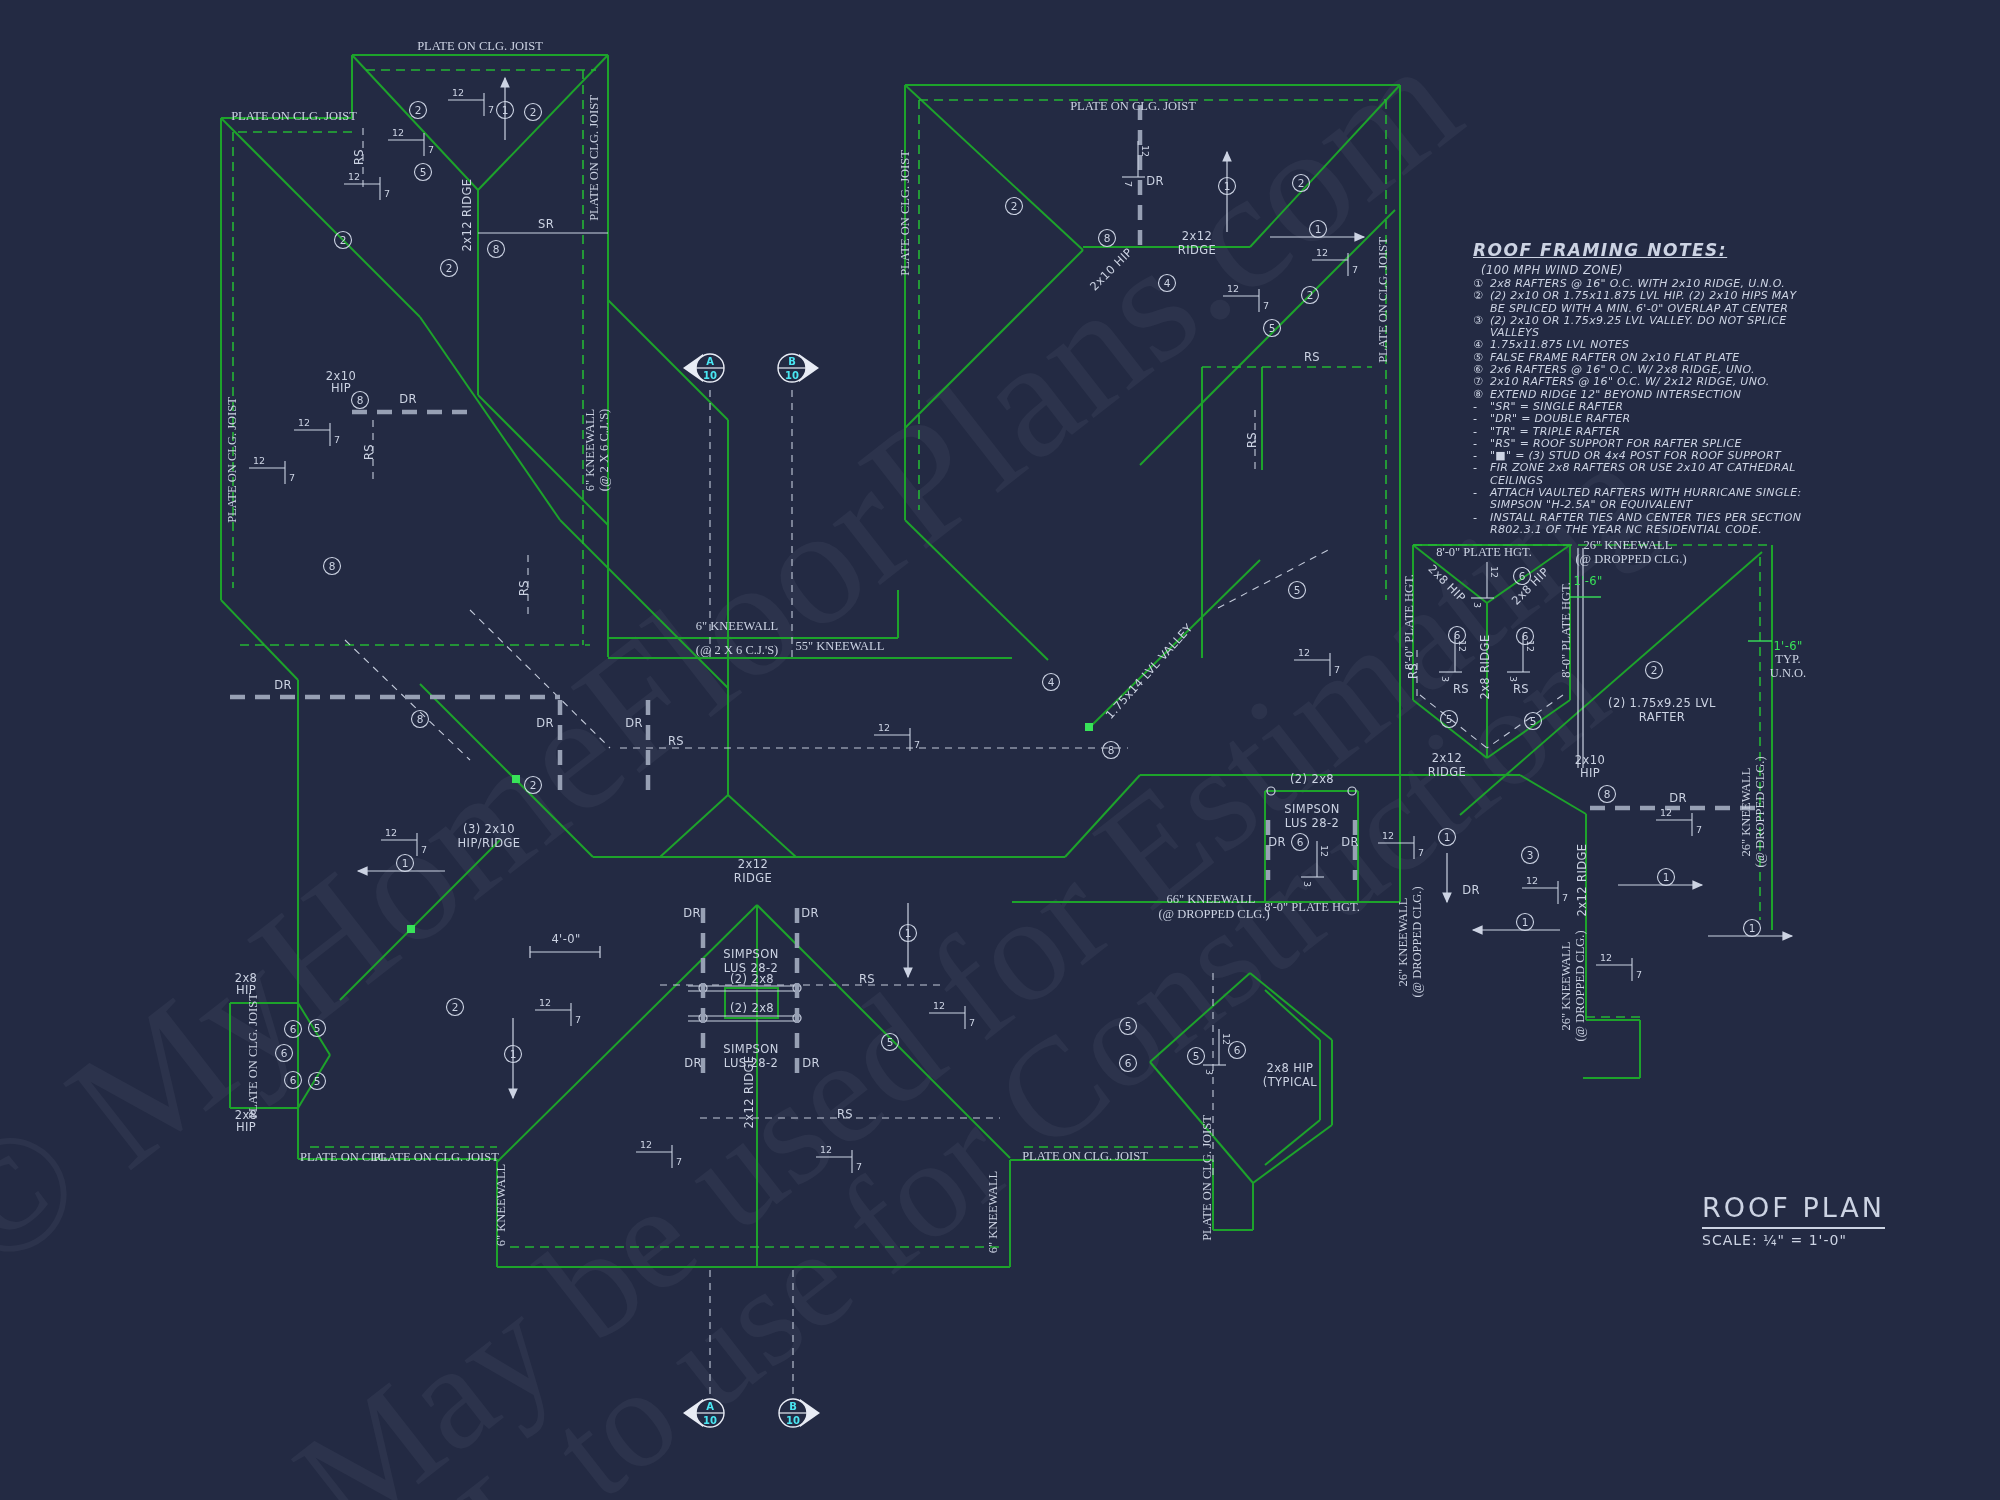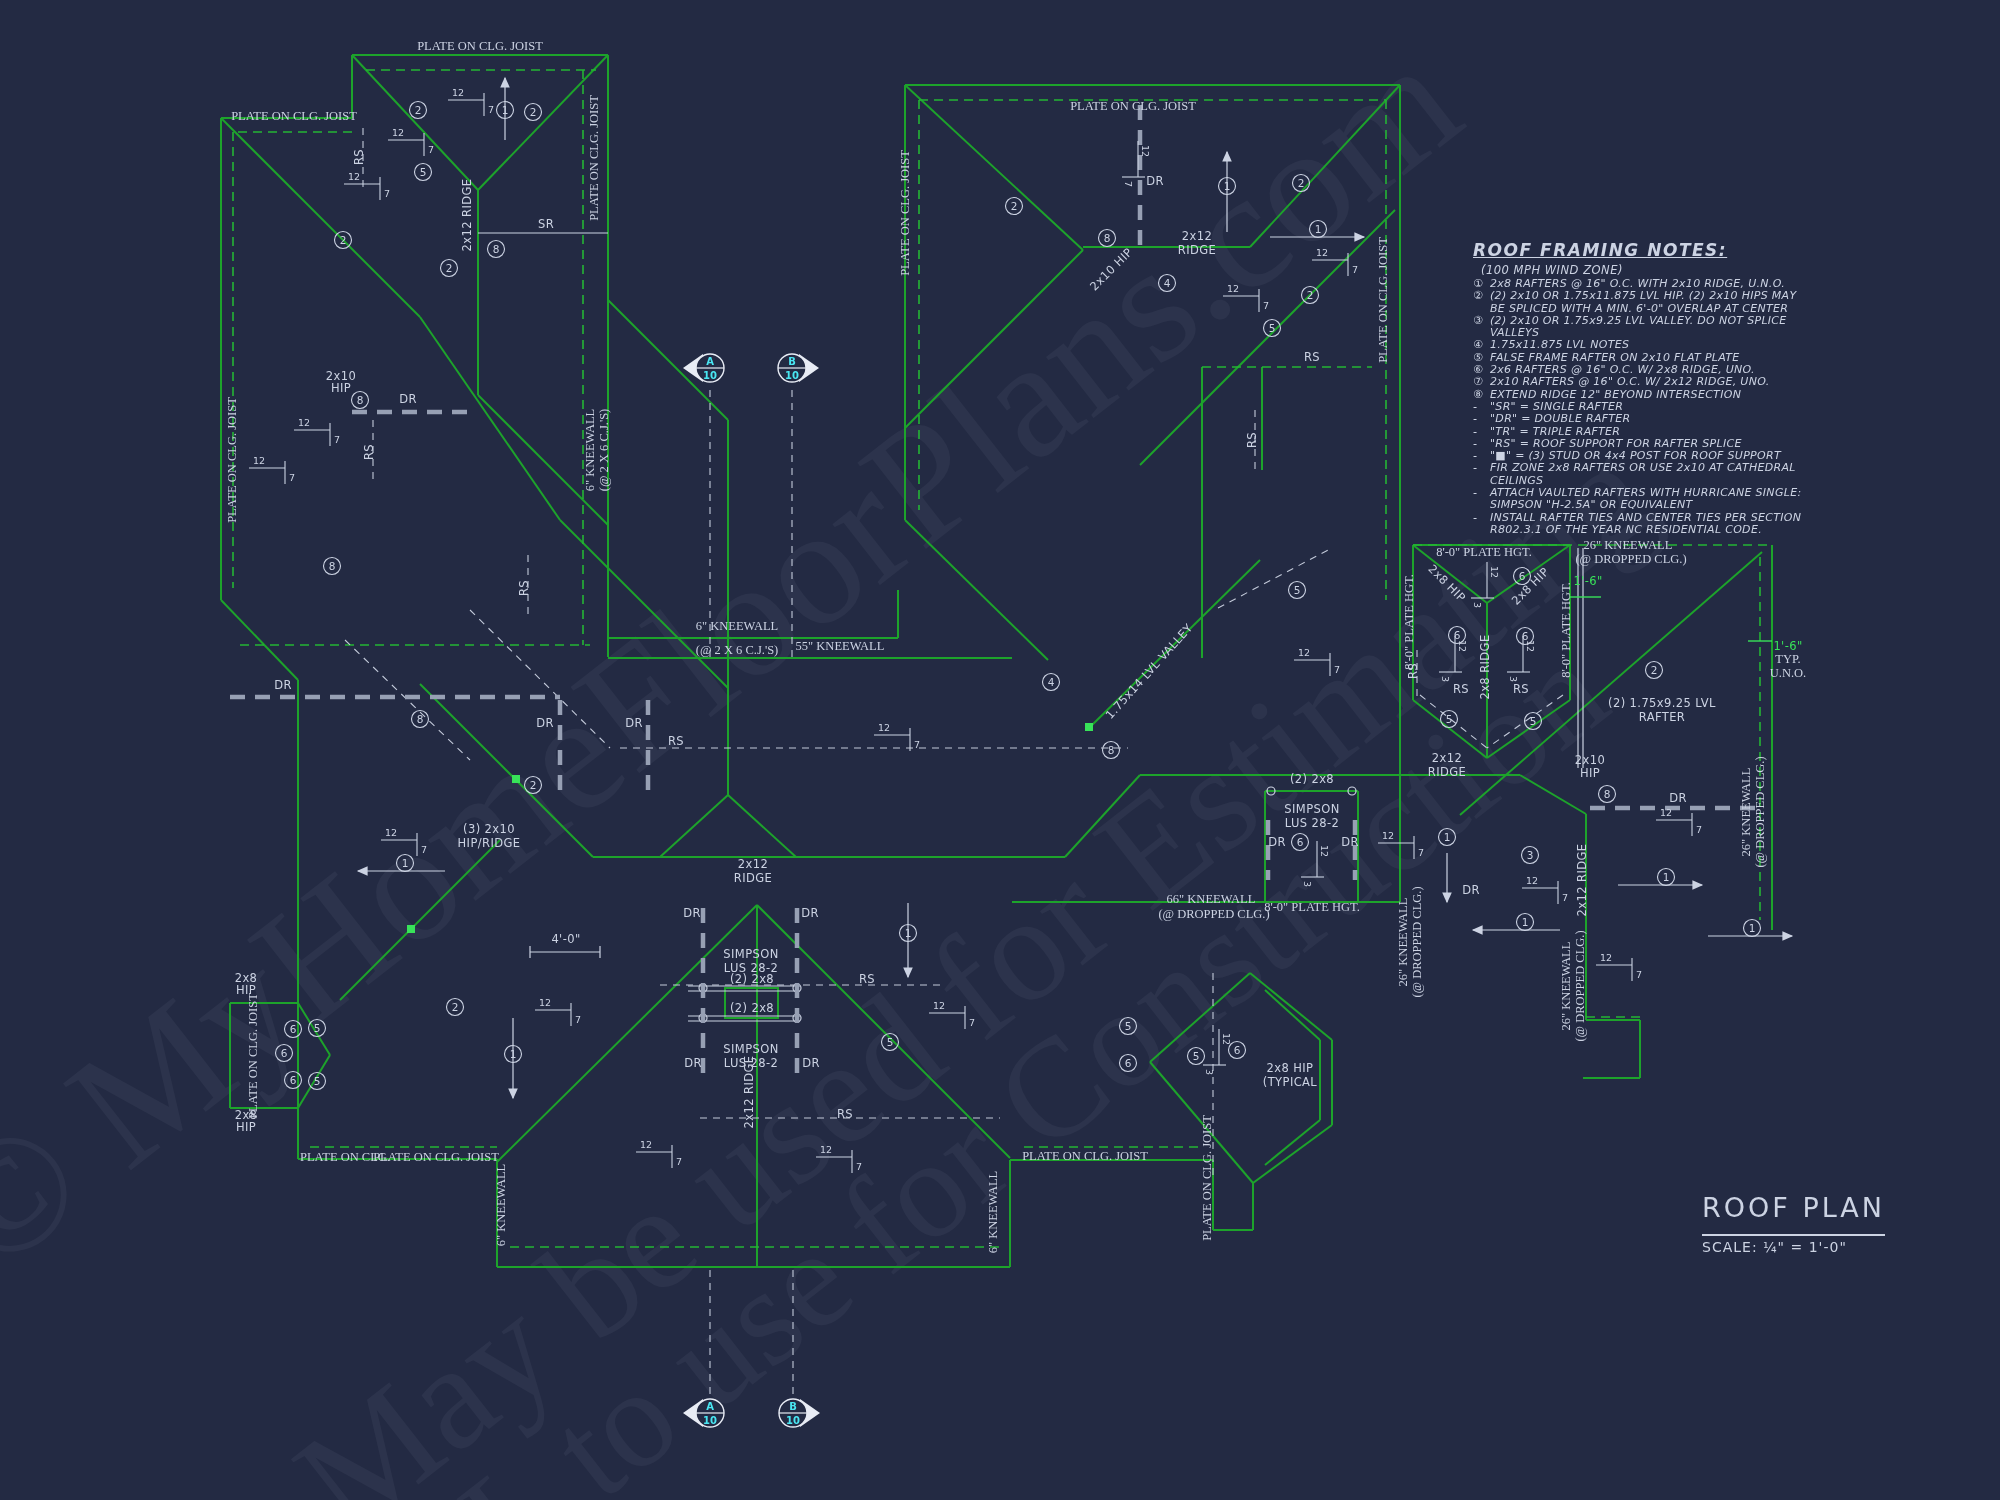--- a/index.html
+++ b/index.html
@@ -10,21 +10,21 @@
       color:#c3cadf;opacity:0.055;pointer-events:none;transform-origin:center;}
   
   #notes{position:absolute;left:1473px;top:240px;width:336px;color:#ccd3e3;font-style:italic;}
   #notes .hd{font-size:17px;letter-spacing:1.5px;font-weight:bold;text-decoration:underline;margin-bottom:3px;}
   #notes .sub{font-size:11.5px;letter-spacing:.5px;margin-left:8px;margin-bottom:1px;}
   .note-row{display:flex;font-size:11px;line-height:12.3px;letter-spacing:.3px;}
   .note-row .mk{flex:0 0 17px;}
   .note-row .tx{flex:1;}
   
   #titleblock{position:absolute;left:1702px;top:1192px;color:#ccd3e3;}
-  #titleblock .t{font-size:27px;letter-spacing:3px;border-bottom:2px solid #ccd3e3;padding-bottom:11px;}
+  #titleblock .t{font-size:27px;letter-spacing:3px;border-bottom:2px solid #ccd3e3;padding-bottom:4px;}
   #titleblock .s{font-size:14px;letter-spacing:1px;margin-top:3px;}
   svg{position:absolute;left:0;top:0;}
   text{fill:#ccd3e3;}
   .lab-s{font-family:"Liberation Serif",serif;font-size:12.5px;}
   .lab-c{font-family:"DejaVu Sans",sans-serif;font-size:11.5px;letter-spacing:.4px;}
   .lab-g{font-family:"DejaVu Sans",sans-serif;font-size:11.5px;fill:#38e359;letter-spacing:.4px;}
   .kn{font-family:"DejaVu Sans",sans-serif;font-size:10.5px;}
   .sl{font-family:"DejaVu Sans",sans-serif;font-size:9.5px;}
   .sec{font-family:"DejaVu Sans",sans-serif;font-size:10px;font-weight:bold;fill:#49e6f2;}
 </style>

